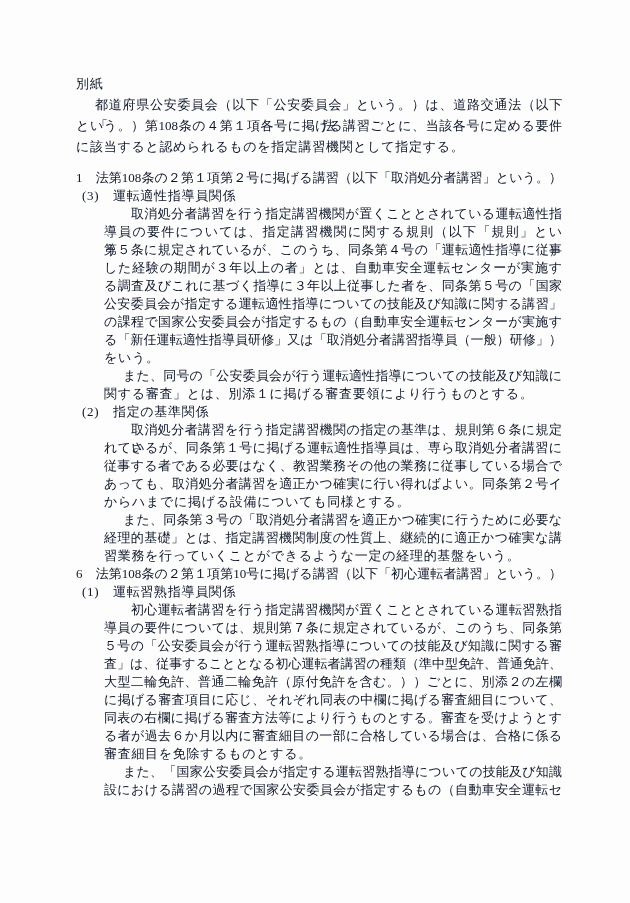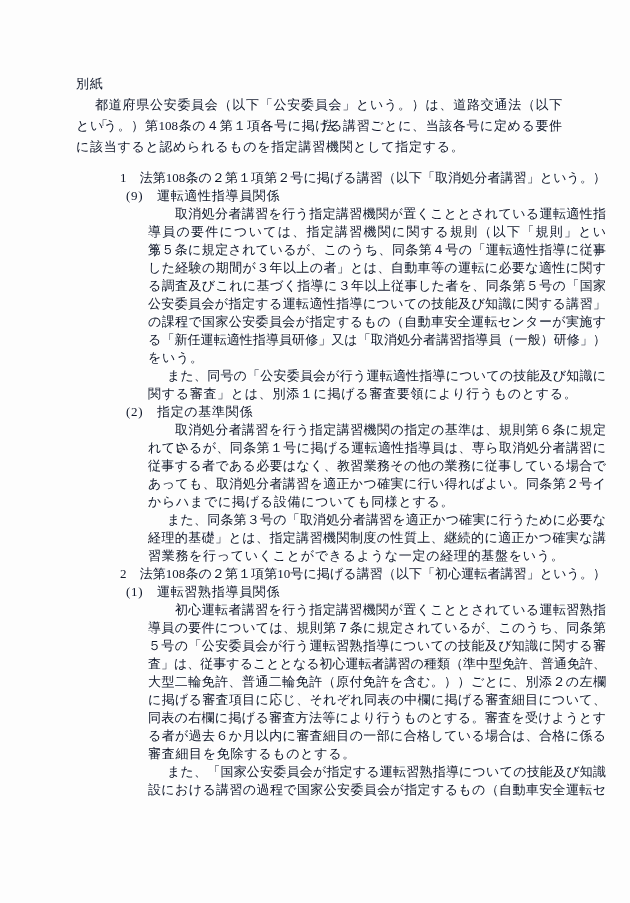--- a/index.html
+++ b/index.html
@@ -11,21 +11,21 @@
   .page {
     position: relative;
     width: 630px; height: 903px;
     background: #fdfdfd;
     color: #0f172a;
     overflow: hidden;
     padding-left: 36px;
   }
   .textcol { position: absolute; left: 76px; width: 486px; }
   .intro-block { top: 73px; }
-  .body-block { top: 169px; margin-left: 44px; }
+  .body-block { top: 169px; }
   .ln {
     width: 486px;
     box-sizing: border-box;
     font-size: 13px;
     white-space: nowrap;
     overflow: visible;
   }
   .intro-block .ln { line-height: 21px; height: 21px; }
   .body-block .ln { line-height: 18px; height: 18px; }
   
@@ -53,42 +53,42 @@
 
   <div class="textcol intro-block">
     <div class="ln lt i0">別紙</div>
     <div class="ln jf iin crowd">都道府県公安委員会（以下「公安委員会」という。）は、道路交通法（以下「法」</div>
     <div class="ln jf i0">という。）第108条の４第１項各号に掲げる講習ごとに、当該各号に定める要件</div>
     <div class="ln lt i0">に該当すると認められるものを指定講習機関として指定する。</div>
   </div>
 
   <div class="textcol body-block">
     <div class="ln jf i0">1　法第108条の２第１項第２号に掲げる講習（以下「取消処分者講習」という。）</div>
-    <div class="ln lt isub">(9)　運転適性指導員関係</div>
+    <div class="ln lt isub">(3)　運転適性指導員関係</div>
     <div class="ln jf ipara">取消処分者講習を行う指定講習機関が置くこととされている運転適性指</div>
     <div class="ln jf icont">導員の要件については、指定講習機関に関する規則（以下「規則」という。）</div>
     <div class="ln jf icont">第５条に規定されているが、このうち、同条第４号の「運転適性指導に従事</div>
-    <div class="ln jf icont">した経験の期間が３年以上の者」とは、自動車等の運転に必要な適性に関す</div>
+    <div class="ln jf icont">した経験の期間が３年以上の者」とは、自動車安全運転センターが実施す</div>
     <div class="ln jf icont">る調査及びこれに基づく指導に３年以上従事した者を、同条第５号の「国家</div>
     <div class="ln jf icont">公安委員会が指定する運転適性指導についての技能及び知識に関する講習」</div>
     <div class="ln jf icont">の課程で国家公安委員会が指定するもの（自動車安全運転センターが実施す</div>
     <div class="ln jf icont">る「新任運転適性指導員研修」又は「取消処分者講習指導員（一般）研修」）</div>
     <div class="ln lt icont">をいう。</div>
     <div class="ln jf imata">また、同号の「公安委員会が行う運転適性指導についての技能及び知識に</div>
     <div class="ln lt icont">関する審査」とは、別添１に掲げる審査要領により行うものとする。</div>
     <div class="ln lt isub">(2)　指定の基準関係</div>
     <div class="ln jf ipara">取消処分者講習を行う指定講習機関の指定の基準は、規則第６条に規定さ</div>
     <div class="ln jf icont">れているが、同条第１号に掲げる運転適性指導員は、専ら取消処分者講習に</div>
     <div class="ln jf icont">従事する者である必要はなく、教習業務その他の業務に従事している場合で</div>
     <div class="ln jf icont">あっても、取消処分者講習を適正かつ確実に行い得ればよい。同条第２号イ</div>
     <div class="ln lt icont">からハまでに掲げる設備についても同様とする。</div>
     <div class="ln jf imata">また、同条第３号の「取消処分者講習を適正かつ確実に行うために必要な</div>
     <div class="ln jf icont">経理的基礎」とは、指定講習機関制度の性質上、継続的に適正かつ確実な講</div>
     <div class="ln lt icont">習業務を行っていくことができるような一定の経理的基盤をいう。</div>
-    <div class="ln jf i0">2　法第108条の２第１項第10号に掲げる講習（以下「初心運転者講習」という。）</div>
+    <div class="ln jf i0">6　法第108条の２第１項第10号に掲げる講習（以下「初心運転者講習」という。）</div>
     <div class="ln lt isub">(1)　運転習熟指導員関係</div>
     <div class="ln jf ipara">初心運転者講習を行う指定講習機関が置くこととされている運転習熟指</div>
     <div class="ln jf icont">導員の要件については、規則第７条に規定されているが、このうち、同条第</div>
     <div class="ln jf icont">５号の「公安委員会が行う運転習熟指導についての技能及び知識に関する審</div>
     <div class="ln jf icont">査」は、従事することとなる初心運転者講習の種類（準中型免許、普通免許、</div>
     <div class="ln jf icont">大型二輪免許、普通二輪免許（原付免許を含む。））ごとに、別添２の左欄</div>
     <div class="ln jf icont">に掲げる審査項目に応じ、それぞれ同表の中欄に掲げる審査細目について、</div>
     <div class="ln jf icont">同表の右欄に掲げる審査方法等により行うものとする。審査を受けようとす</div>
     <div class="ln jf icont">る者が過去６か月以内に審査細目の一部に合格している場合は、合格に係る</div>
     <div class="ln lt icont">審査細目を免除するものとする。</div>

